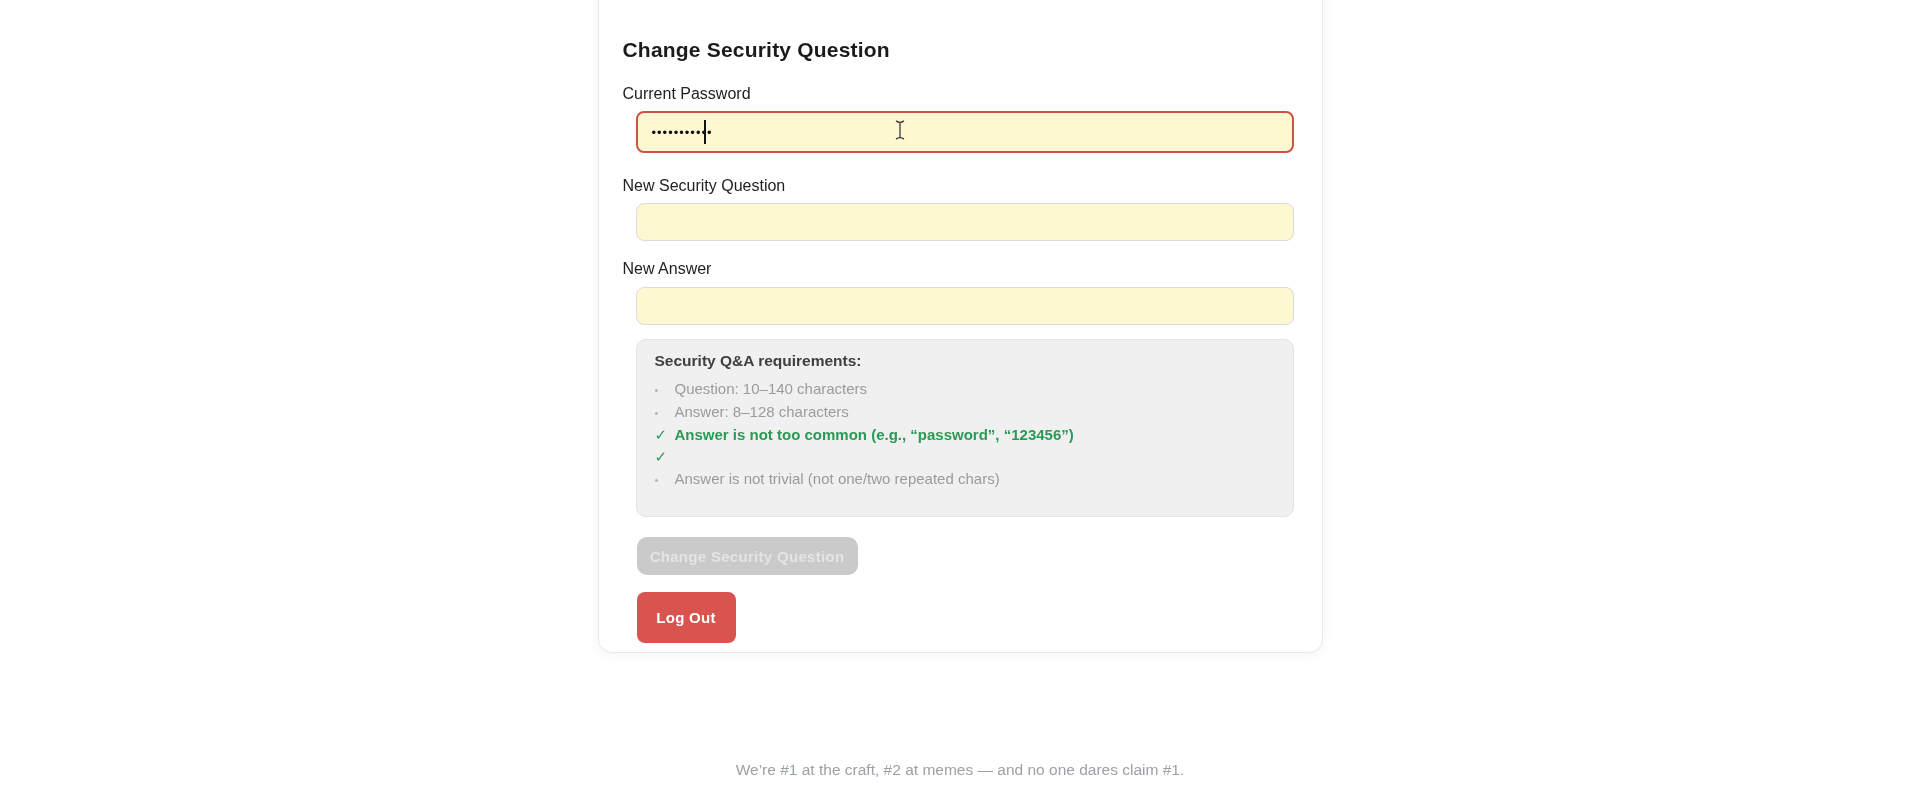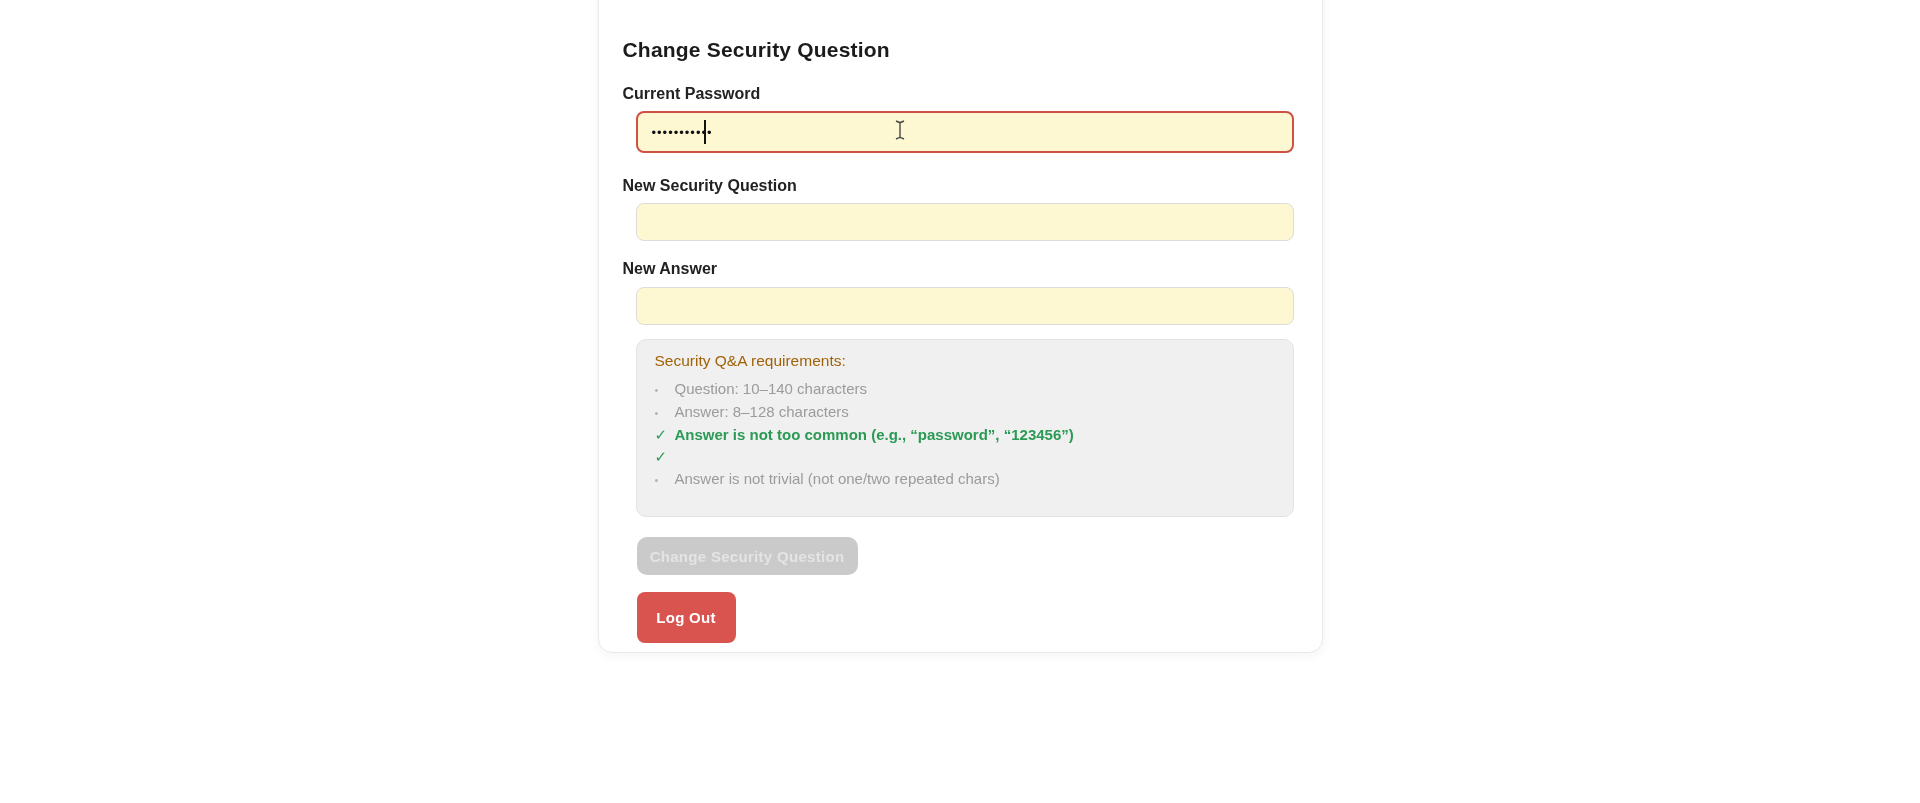--- a/index.html
+++ b/index.html
@@ -28,21 +28,21 @@
     font-size: 21px;
     line-height: 22px;
     font-weight: bold;
     color: #1b1b1b;
     letter-spacing: .2px;
   }
   .field-label {
     margin: 25px 0 0 0;
     font-size: 16px;
     line-height: 16px;
-    font-weight: bold;
+    font-weight: normal;
     color: #222222;
   }
   .field-wrap {
     position: relative;
     margin: 9px 0 0 13px;
     width: 658px;
   }
   .yellow-input {
     width: 100%;
     background: #fdf8d2;
@@ -82,22 +82,22 @@
     background: #f0f0f0;
     border: 1px solid #e3e3e3;
     border-radius: 10px;
     padding: 10px 18px 0;
   }
   .req-title {
     margin: 0;
     font-size: 15.5px;
     line-height: 14px;
     padding-top: 4px;
-    font-weight: normal;
-    color: #a16207;
+    font-weight: bold;
+    color: #404040;
   }
   .req-list { margin-top: 10px; }
   .req-row {
     display: flex;
     align-items: baseline;
     line-height: 22px;
     font-size: 15px;
   }
   .req-marker { width: 20px; flex: none; }
   .req-row.pending { color: #9b9b9b; }
@@ -204,15 +204,16 @@
       </div>
     </div>
 
     <button class="btn btn-submit" disabled="">Change Security Question</button>
 
     <button class="btn btn-logout">Log Out</button>
 
   </div>
 
   <div class="footer">
+    <div>We’re #1 at the craft, #2 at memes — and no one dares claim #1.</div>
   </div>
 
 </div>
 
 </body></html>

